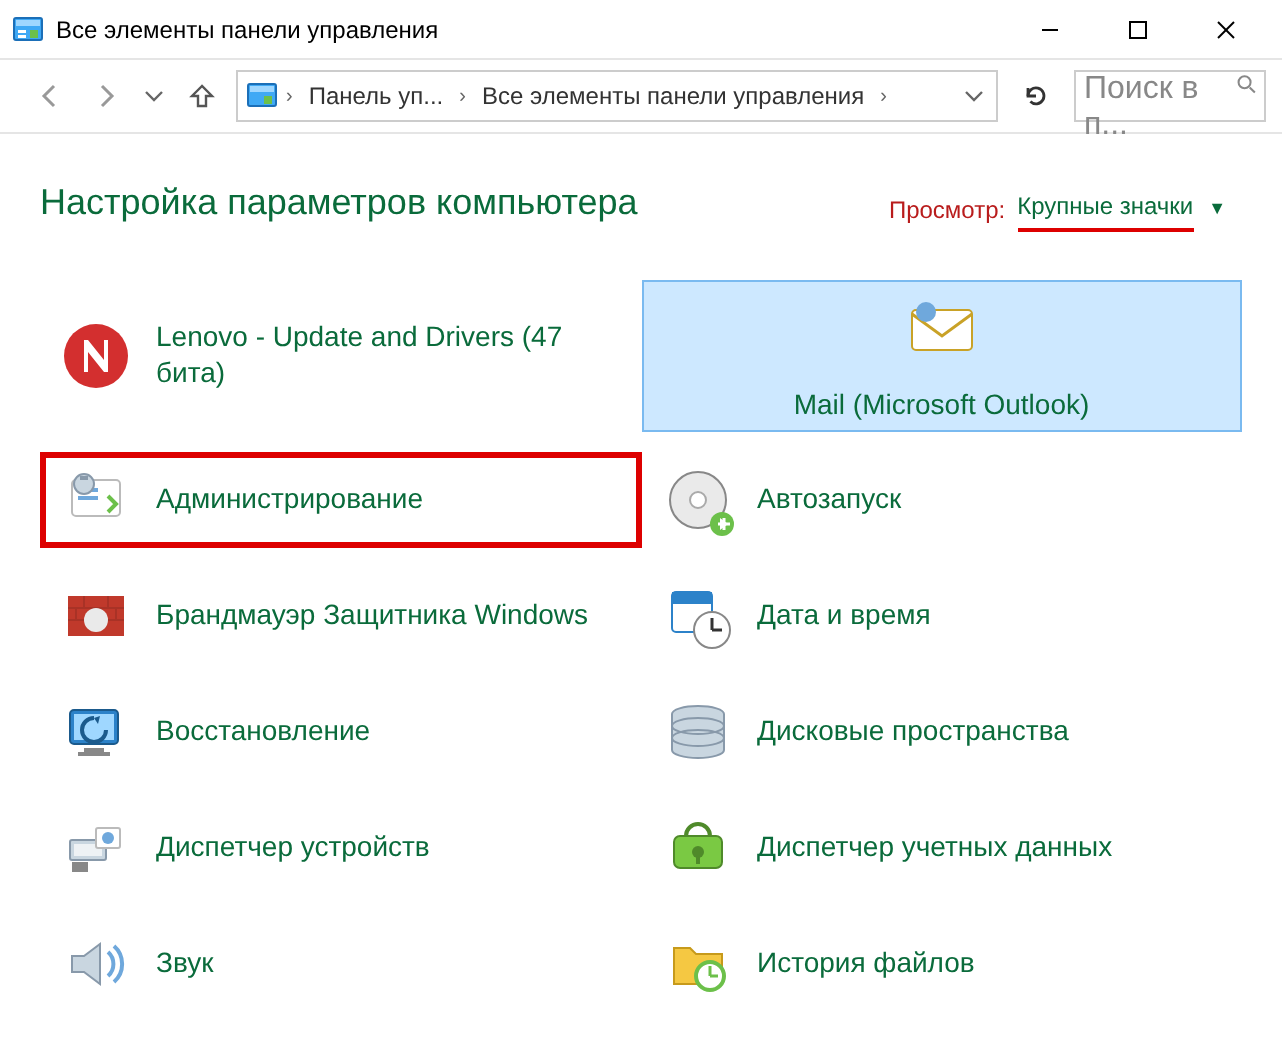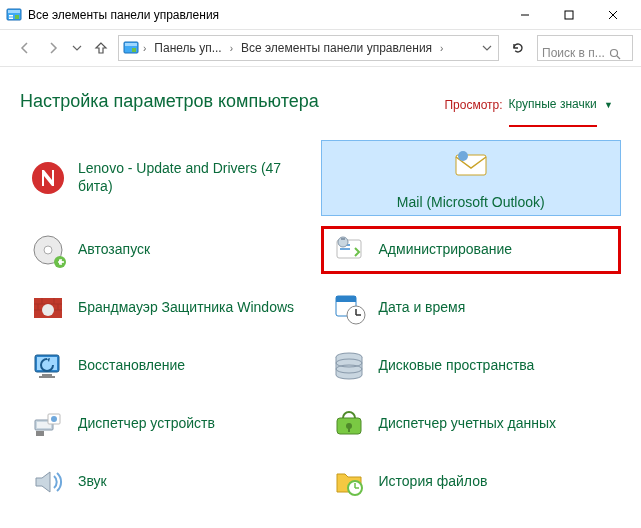--- a/index.html
+++ b/index.html
@@ -12,27 +12,27 @@
   .navbar { height: 36px; display: flex; align-items: center; padding: 4px 8px 4px 14px; gap: 6px; }
   .nav-arrow { width: 22px; height: 22px; display: flex; align-items: center; justify-content: center; color: #777; }
   .dropdown-chevron { width: 14px; height: 22px; display:flex; align-items:center; justify-content:center; color:#555; }
   .nav-up { width: 22px; height: 22px; display: flex; align-items: center; justify-content: center; color: #333; }
   .addr { flex: 1; display: flex; align-items: center; border: 1px solid #ccc; height: 26px; padding: 0 4px; font-size: 12px; color: #333; gap: 2px; }
   .addr .crumb { padding: 2px 4px; white-space: nowrap; }
   .addr .chev { color: #666; font-size: 10px; padding: 0 2px; }
   .addr .spacer { flex:1; }
   .addr .addr-drop { color:#555; padding:0 2px; }
   .refresh { width: 26px; height: 26px; display:flex; align-items:center; justify-content:center; border:1px solid transparent; color:#333; }
-  .searchbox { width: 96px; height: 26px; border: 1px solid #ccc; display: flex; align-items: flex-end; color: #888; font-size: 12px; padding: 0 4px; gap:4px; }
+  .searchbox { width: 96px; height: 26px; border: 1px solid #ccc; display: flex; align-items: flex-start; color: #888; font-size: 16px; padding: 0 4px; gap:4px; }
   .hr { height:1px; background:#e5e5e5; }
   .content { padding: 24px 0 0 20px; }
   .heading-row { display:flex; align-items:flex-end; padding-right: 28px; }
   .heading { font-size: 18px; font-weight: 400; color: #0a6b3b; flex:1; }
   .view-label { font-size: 12px; color: #b91c1c; margin-right: 6px; }
-  .view-value { font-size: 12px; color: #0a6b3b; border-bottom: 2px solid #d00; padding-bottom: 14px; }
+  .view-value { font-size: 12px; color: #0a6b3b; border-bottom: 2px solid #d00; padding-bottom: 4px; }
   .view-caret { font-size: 9px; color:#0a6b3b; margin-left:3px; }
   .grid { display: grid; grid-template-columns: 1fr 1fr; column-gap: 0; row-gap: 10px; margin-top: 28px; padding-right: 20px; }
   .item { display:flex; align-items:center; gap: 10px; padding: 4px 8px; min-height: 44px; }
   .item .icon { width: 40px; height: 40px; display:flex; align-items:center; justify-content:center; flex-shrink:0; }
   .item .label { font-size: 14px; color: #0a6b3b; line-height: 1.25; }
   .item.selected { background: #cde8ff; border: 1px solid #7abaf0; padding: 3px 7px; flex-direction: column; }
   .item.highlighted { border: 3px solid #d00; padding: 1px 5px; }
   svg { display:block; }
 </style>
 </head>
@@ -152,45 +152,45 @@
       <span class="icon">
           <svg width="36" height="36" viewBox="0 0 36 36">
             <rect x="3" y="9" width="30" height="20" rx="2" fill="#fff" stroke="#c9a227" stroke-width="1"></rect>
             <path d="M3 11 L18 22 L33 11" fill="none" stroke="#c9a227" stroke-width="1.5"></path>
             <circle cx="10" cy="10" r="5" fill="#6fa8dc"></circle>
           </svg>
         </span>
       <span class="label">Mail (Microsoft Outlook)</span>
     </div>
 
-    <div class="item">
-      <span class="icon">
-          <svg width="36" height="36" viewBox="0 0 36 36">
-            <circle cx="18" cy="18" r="14" fill="#eaeaea" stroke="#888"></circle>
-            <circle cx="18" cy="18" r="4" fill="#fff" stroke="#aaa"></circle>
-            <circle cx="30" cy="30" r="6" fill="#6cc04a"></circle>
-            <path d="M28 30 L34 30 M31 27 L31 33" stroke="#fff" stroke-width="1.5"></path>
-            <path d="M29 27 L33 30 L29 33 Z" fill="#fff"></path>
-          </svg>
-        </span>
-      <span class="label">Автозапуск</span>
-    </div>
-
     <div class="item highlighted">
       <span class="icon">
           <svg width="36" height="36" viewBox="0 0 36 36">
             <rect x="6" y="8" width="24" height="18" rx="2" fill="#fff" stroke="#bbb"></rect>
             <rect x="9" y="12" width="10" height="2" fill="#6fa8dc"></rect>
             <rect x="9" y="16" width="10" height="2" fill="#6fa8dc"></rect>
             <path d="M24 16 L28 20 L24 24" fill="none" stroke="#6cc04a" stroke-width="2"></path>
             <circle cx="12" cy="10" r="5" fill="#c9d6e0" stroke="#8899aa"></circle>
             <rect x="10" y="6" width="4" height="2" fill="#8899aa"></rect>
           </svg>
         </span>
       <span class="label">Администрирование</span>
+    </div>
+
+    <div class="item">
+      <span class="icon">
+          <svg width="36" height="36" viewBox="0 0 36 36">
+            <circle cx="18" cy="18" r="14" fill="#eaeaea" stroke="#888"></circle>
+            <circle cx="18" cy="18" r="4" fill="#fff" stroke="#aaa"></circle>
+            <circle cx="30" cy="30" r="6" fill="#6cc04a"></circle>
+            <path d="M28 30 L34 30 M31 27 L31 33" stroke="#fff" stroke-width="1.5"></path>
+            <path d="M29 27 L33 30 L29 33 Z" fill="#fff"></path>
+          </svg>
+        </span>
+      <span class="label">Автозапуск</span>
     </div>
 
     <div class="item">
       <span class="icon">
           <svg width="36" height="36" viewBox="0 0 36 36">
             <rect x="4" y="8" width="28" height="20" fill="#c0392b"></rect>
             <g stroke="#a93226" stroke-width="1">
               <line x1="4" y1="14" x2="32" y2="14"></line>
               <line x1="4" y1="20" x2="32" y2="20"></line>
               <line x1="12" y1="8" x2="12" y2="14"></line>

